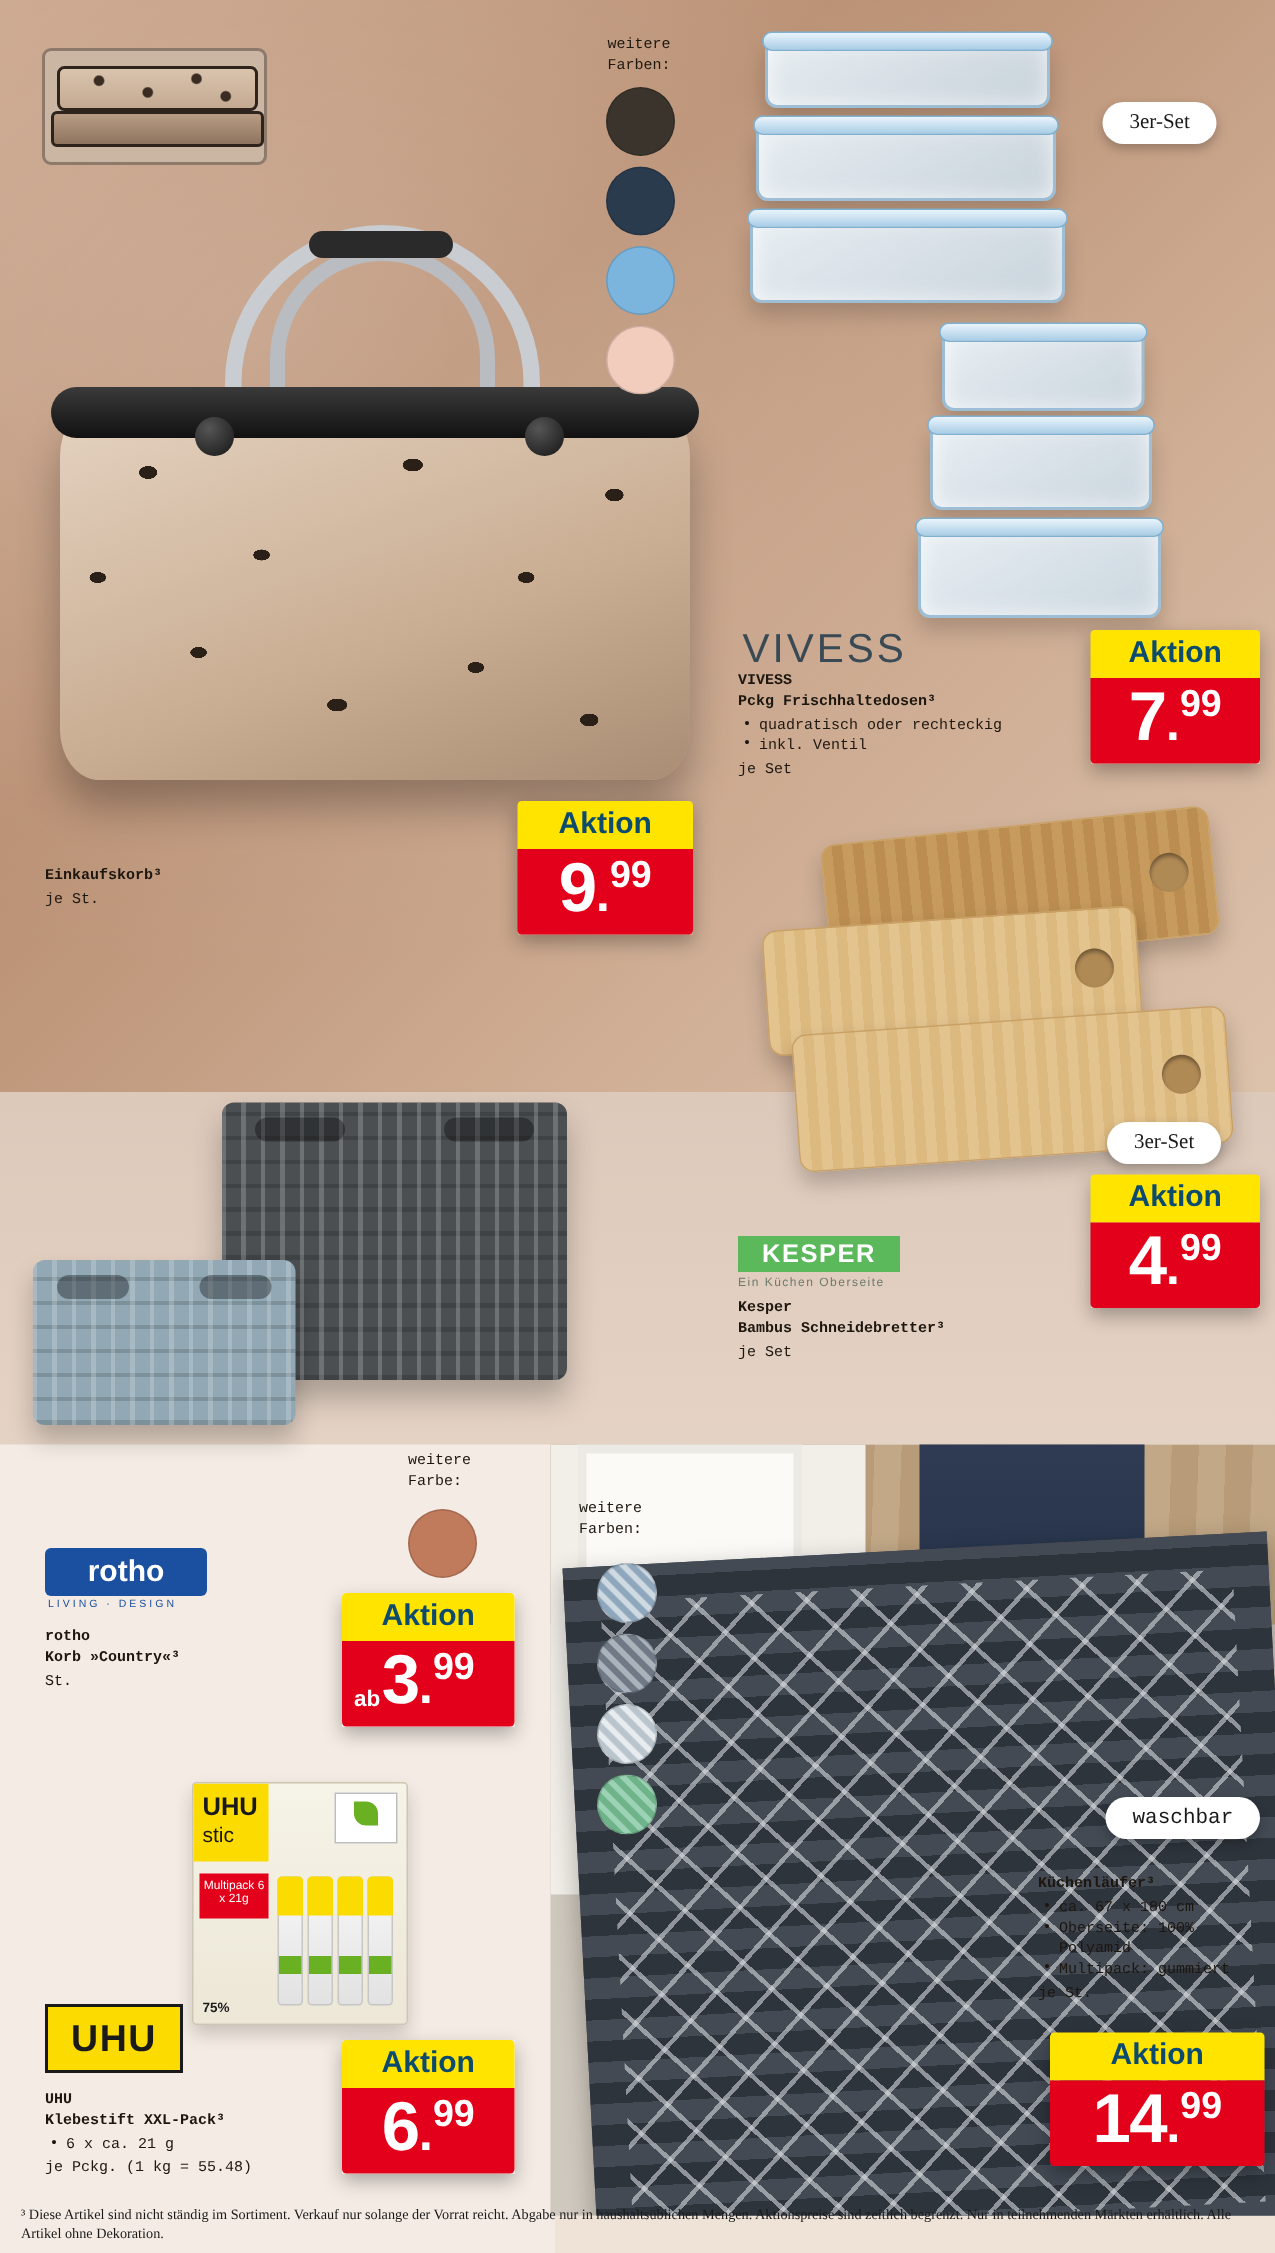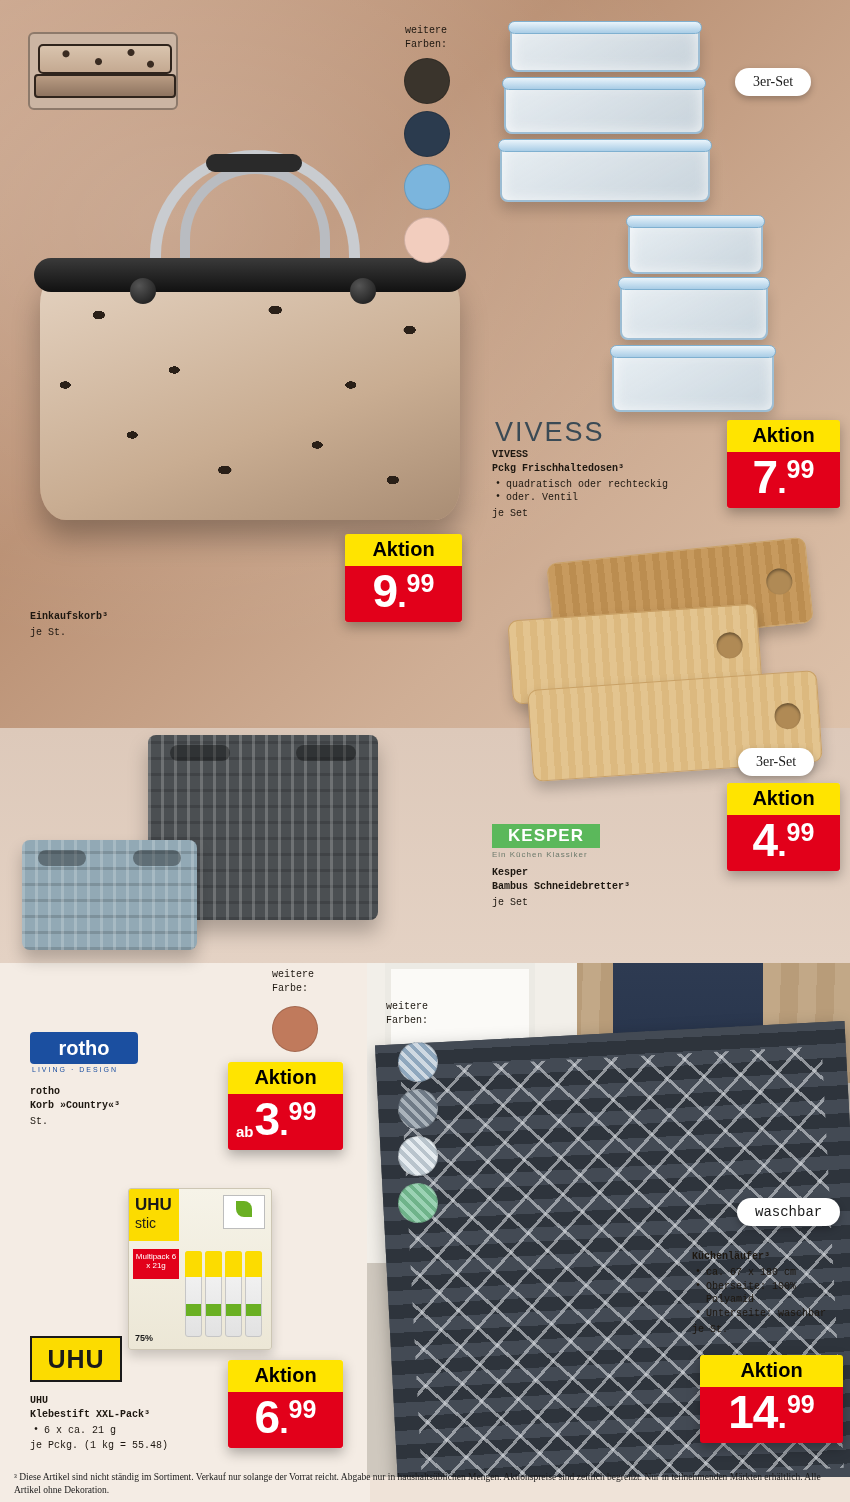--- a/index.html
+++ b/index.html
@@ -180,21 +180,21 @@
       repeating-linear-gradient(-45deg, rgba(225,228,232,.55) 0 3px, transparent 3px 26px);
   }
   .legs{ position:absolute; left:246px; top:-2px; width:150px; height:180px;
     background:linear-gradient(#2e3b52,#233048); border-radius:0 0 16px 16px;}
   .sock{ position:absolute; width:64px; height:34px; border-radius:16px; background:#f3f1ec; top:166px;}
   .sock.l{ left:248px;} .sock.r{ left:318px; width:70px;}
 
   
   .tag{ position:absolute; }
   .tag .aktion{
-    background:#ffe400; color:#000000; font-weight:bold; text-align:center;
+    background:#ffe400; color:#0c4a6e; font-weight:bold; text-align:center;
     font-size:20px; padding:4px 14px 5px; border-radius:3px 3px 0 0;
     font-family:"Liberation Sans", sans-serif;
   }
   .tag .price{
     background:#e2001a; color:#fff; text-align:center; padding:3px 12px 7px;
     border-radius:0 0 3px 3px; position:relative;
   }
   .tag .price .main{ font-size:46px; font-weight:bold; line-height:.96; letter-spacing:-1px;}
   .tag .price .cents{ font-size:25px; font-weight:bold; vertical-align:top;}
   .tag .price .dot{ font-size:34px; font-weight:bold; }
@@ -261,21 +261,21 @@
 
 <div class="block" style="left:405px; top:24px; width:80px; white-space:pre-line;">weitere
 Farben:</div>
 <div class="swatch-col" style="left:404px; top:58px;">
   <div class="sw" style="background:#3a342c"></div>
   <div class="sw" style="background:#2b3b4e"></div>
   <div class="sw" style="background:#7bb5dd"></div>
   <div class="sw" style="background:#f2cdbe"></div>
 </div>
 
-<div class="block" style="left:30px; top:610px; width:250px;">
+<div class="block" style="left:30px; top:578px; width:250px;">
   <span class="ttl">Einkaufskorb³</span>
   <span class="je">je St.</span>
 </div>
 
 <div class="tag shadow" style="left:345px; top:534px; width:117px;">
   <div class="aktion">Aktion</div>
   <div class="price">
     <span class="main">9</span><span class="dot">.</span><span class="cents">99</span>
   </div>
 </div>
@@ -302,21 +302,21 @@
 </div>
 
 <div class="pill" style="left:735px; top:68px;">3er-Set</div>
 
 <div class="brand-vivess">VIVESS</div>
 <div class="block" style="left:492px; top:448px; width:240px;">
   <span class="ttl">VIVESS</span>
   <span class="ttl">Pckg Frischhaltedosen³</span>
   <ul>
     <li>quadratisch oder rechteckig</li>
-    <li>oder. Ventil</li>
+    <li>inkl. Ventil</li>
   </ul>
   <span class="je">je Set</span>
 </div>
 
 <div class="tag shadow" style="left:727px; top:420px; width:113px;">
   <div class="aktion">Aktion</div>
   <div class="price">
     <span class="main">7</span><span class="dot">.</span><span class="cents">99</span>
   </div>
 </div>
@@ -329,21 +329,21 @@
     <div class="hole" style="right:16px; top:26px;"></div>
   </div>
   <div class="board" style="left:60px; top:140px; width:290px; height:92px; transform:rotate(-4deg);">
     <div class="hole" style="right:18px; top:30px;"></div>
   </div>
 </div>
 
 <div class="pill" style="left:738px; top:748px;">3er-Set</div>
 
 <div class="brand-kesper">KESPER</div>
-<div class="brand-kesper-sub">Ein Küchen Klassiker</div>
+<div class="brand-kesper-sub">Ein Küchen Oberseite</div>
 <div class="block" style="left:492px; top:866px; width:250px;">
   <span class="ttl">Kesper</span>
   <span class="ttl">Bambus Schneidebretter³</span>
   <span class="je">je Set</span>
 </div>
 
 <div class="tag shadow" style="left:727px; top:783px; width:113px;">
   <div class="aktion">Aktion</div>
   <div class="price">
     <span class="main">4</span><span class="dot">.</span><span class="cents">99</span>
@@ -451,21 +451,21 @@
   <div class="sw" style="width:40px;height:40px;background:repeating-linear-gradient(45deg,#6fb38a 0 4px,#9bd2b4 4px 8px)"></div>
 </div>
 
 <div class="pill" style="left:737px; top:1198px;font-family:Liberation Mono, monospace;">waschbar</div>
 
 <div class="block" style="left:692px; top:1250px; width:155px;">
   <span class="ttl">Küchenläufer³</span>
   <ul>
     <li>ca. 67 x 180 cm</li>
     <li>Oberseite: 100% Polyamid</li>
-    <li>Unterseite: waschbar</li>
+    <li>Multipack: gummiert</li>
   </ul>
   <span class="je">je St.</span>
 </div>
 
 <div class="tag shadow" style="left:700px; top:1355px; width:143px;">
   <div class="aktion">Aktion</div>
   <div class="price">
     <span class="main">14</span><span class="dot">.</span><span class="cents">99</span>
   </div>
 </div>

